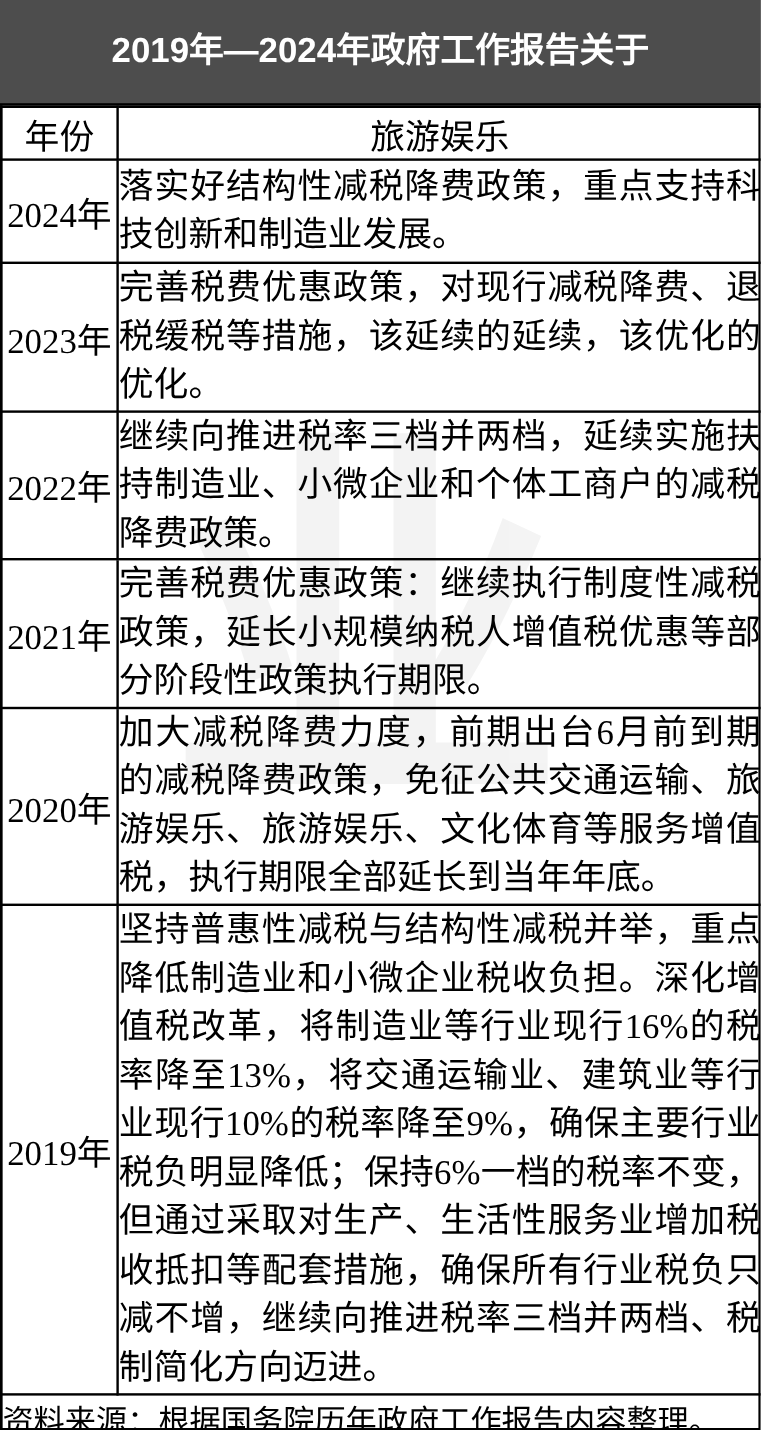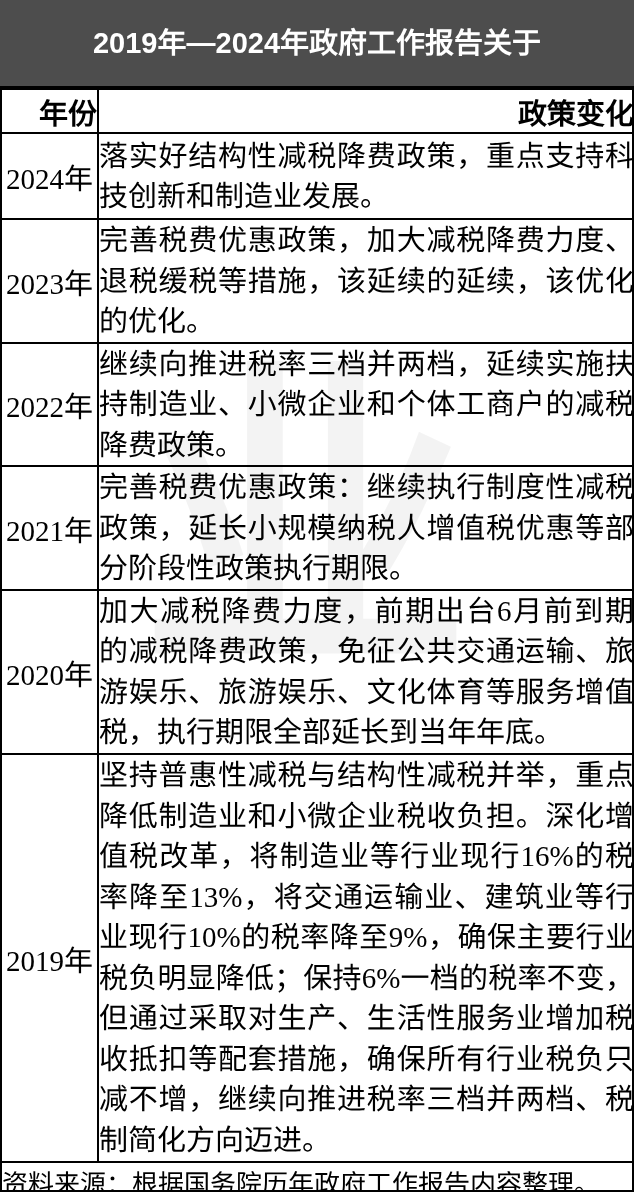--- a/index.html
+++ b/index.html
@@ -54,22 +54,22 @@
   
   table.policy-table {
     margin: 0;
   }
   col.year-col  { width: 97px; }
   col.text-col  { width: 537px; }
 
   th.hdr {
     height: 42px;
     font-size: 29px;
-    font-weight: bold;
-    text-align: right;
+    font-weight: normal;
+    text-align: center;
   }
   td.year-cell {
     text-align: center;
     font-size: 29px;
   }
   td.policy-cell {
     font-size: 29px;
     line-height: 40.5px;
     text-align: justify;
     text-justify: inter-character;
@@ -120,31 +120,31 @@
     </div>
 
     <table class="policy-table">
       <colgroup>
         <col class="year-col">
         <col class="text-col">
       </colgroup>
       <tbody>
           <tr>
         <th class="hdr">年份</th>
-        <th class="hdr">政策变化</th>
+        <th class="hdr">旅游娱乐</th>
       </tr>
 
       <tr class="r-2024">
         <td class="year-cell">2024年</td>
         <td class="policy-cell">落实好结构性减税降费政策，重点支持科技创新和制造业发展。</td>
       </tr>
 
       <tr class="r-2023">
         <td class="year-cell">2023年</td>
-        <td class="policy-cell">完善税费优惠政策，加大减税降费力度、退税缓税等措施，该延续的延续，该优化的优化。</td>
+        <td class="policy-cell">完善税费优惠政策，对现行减税降费、退税缓税等措施，该延续的延续，该优化的优化。</td>
       </tr>
 
       <tr class="r-2022">
         <td class="year-cell">2022年</td>
         <td class="policy-cell">继续向推进税率三档并两档，延续实施扶持制造业、小微企业和个体工商户的减税降费政策。</td>
       </tr>
 
       <tr class="r-2021">
         <td class="year-cell">2021年</td>
         <td class="policy-cell">完善税费优惠政策：继续执行制度性减税政策，延长小规模纳税人增值税优惠等部分阶段性政策执行期限。</td>

